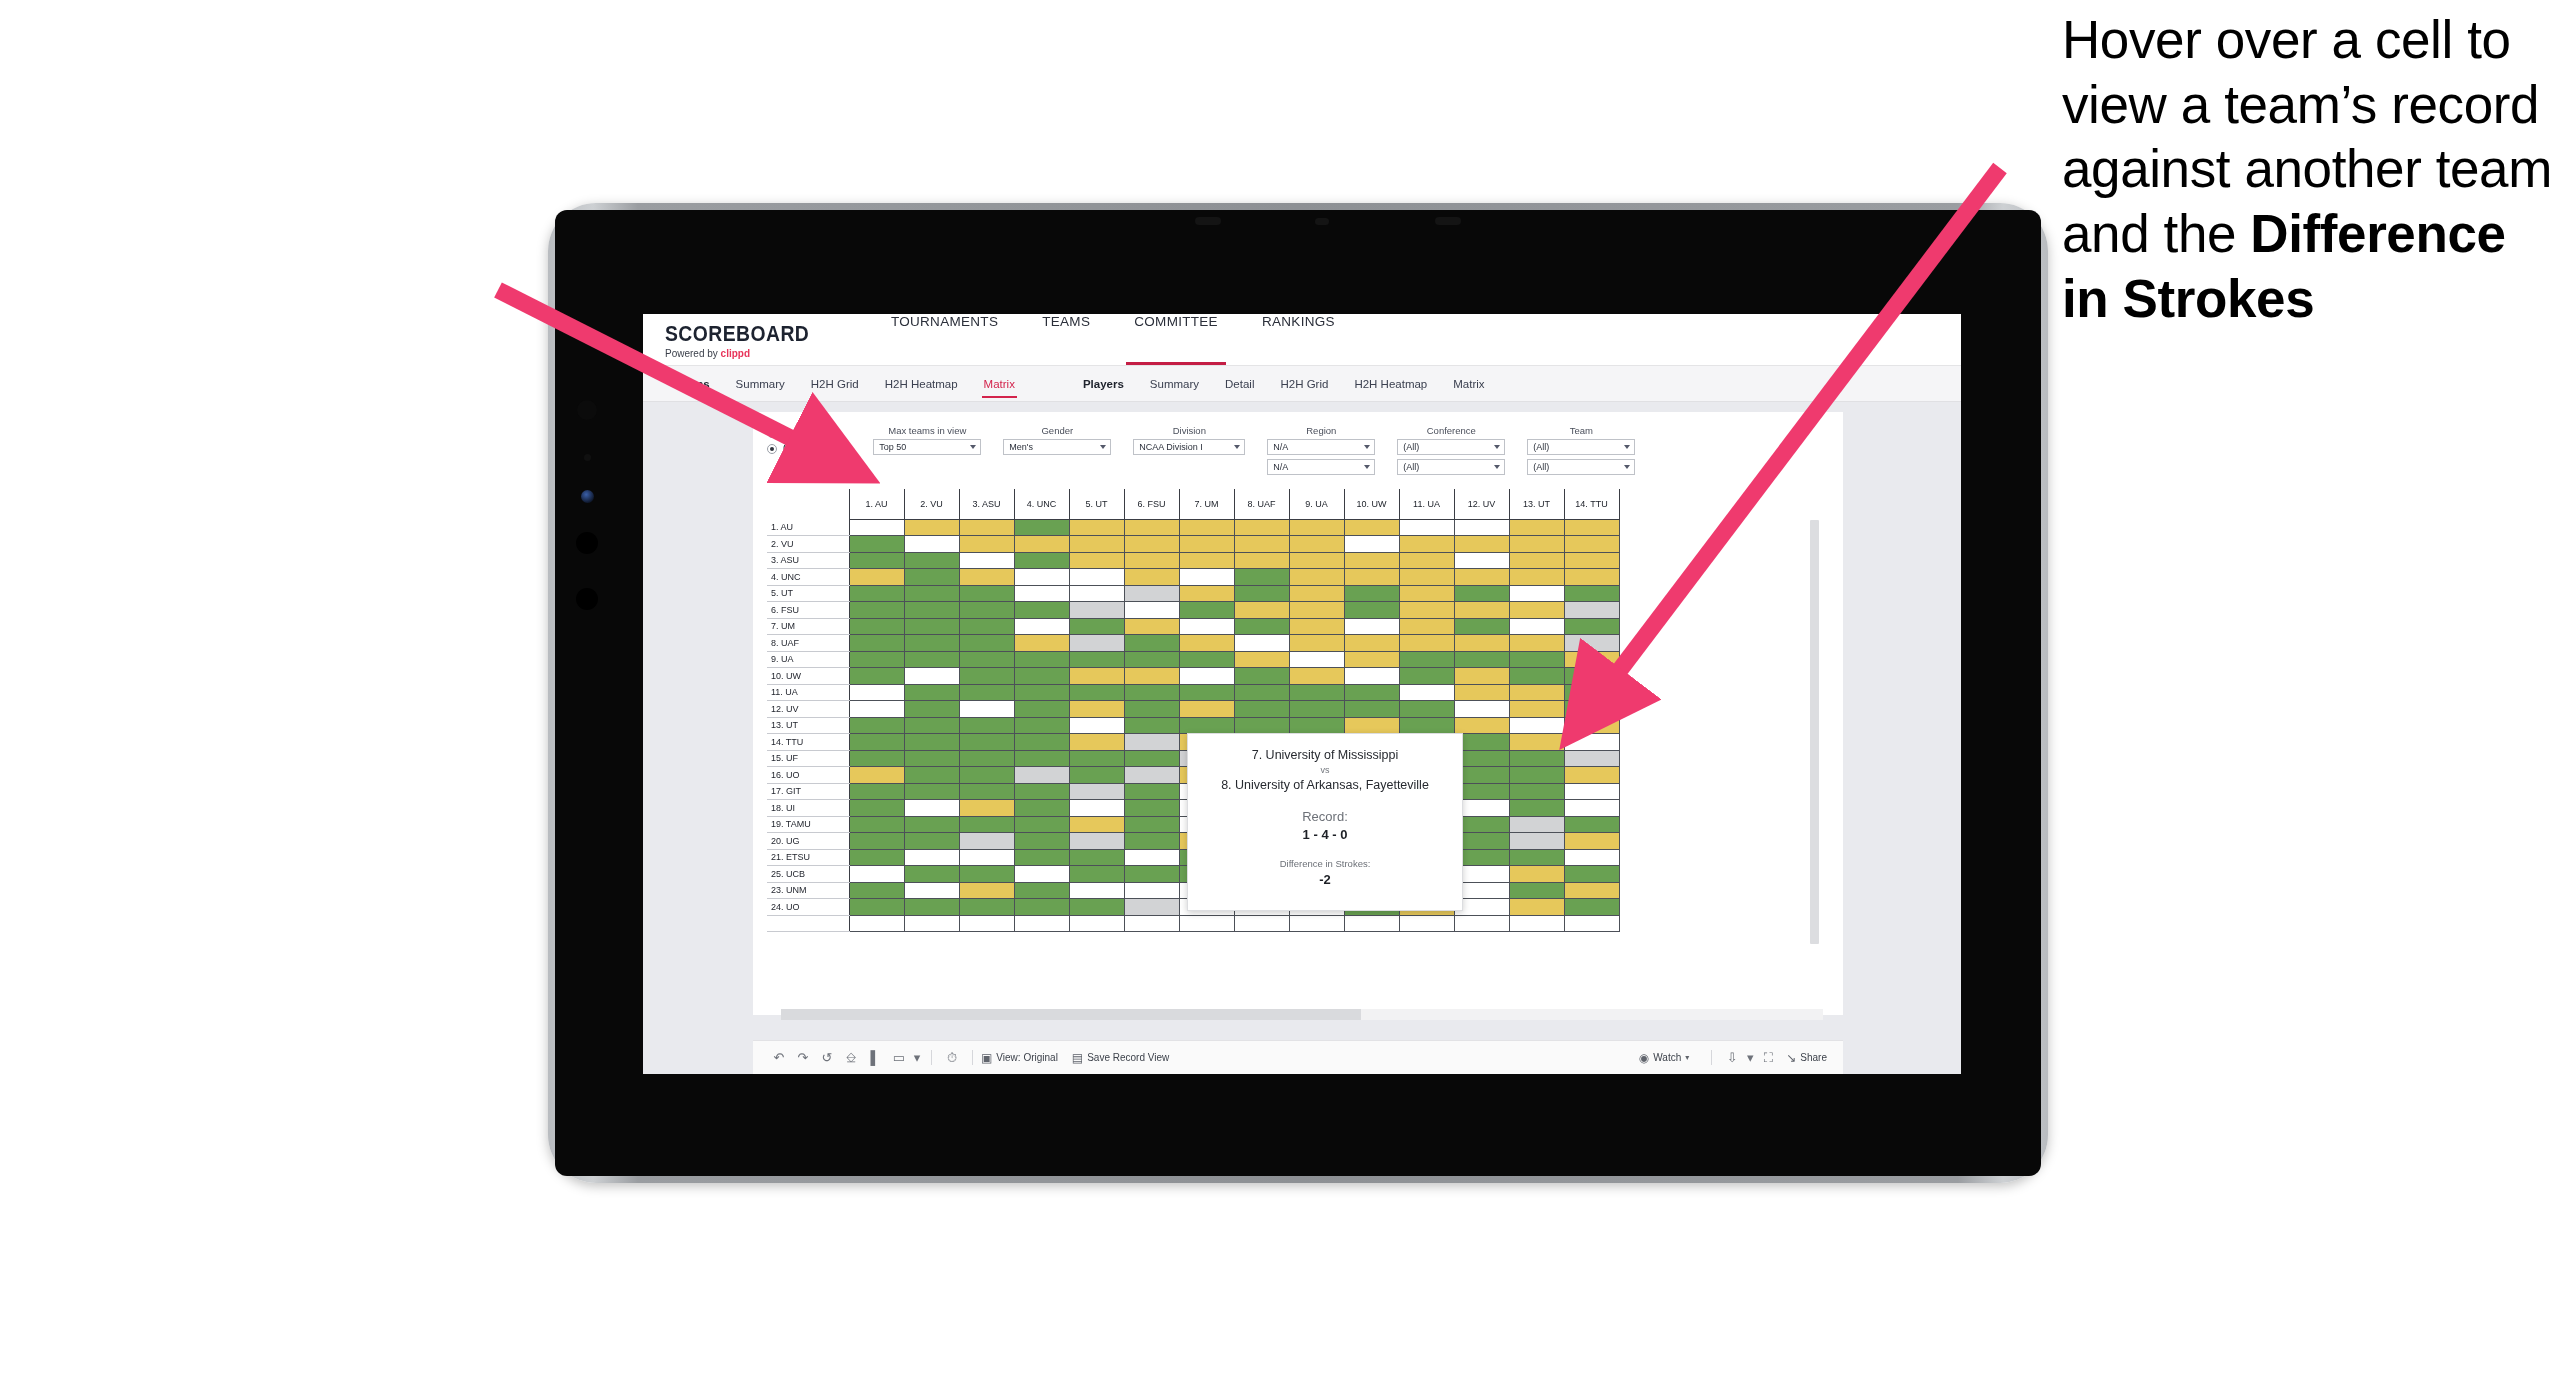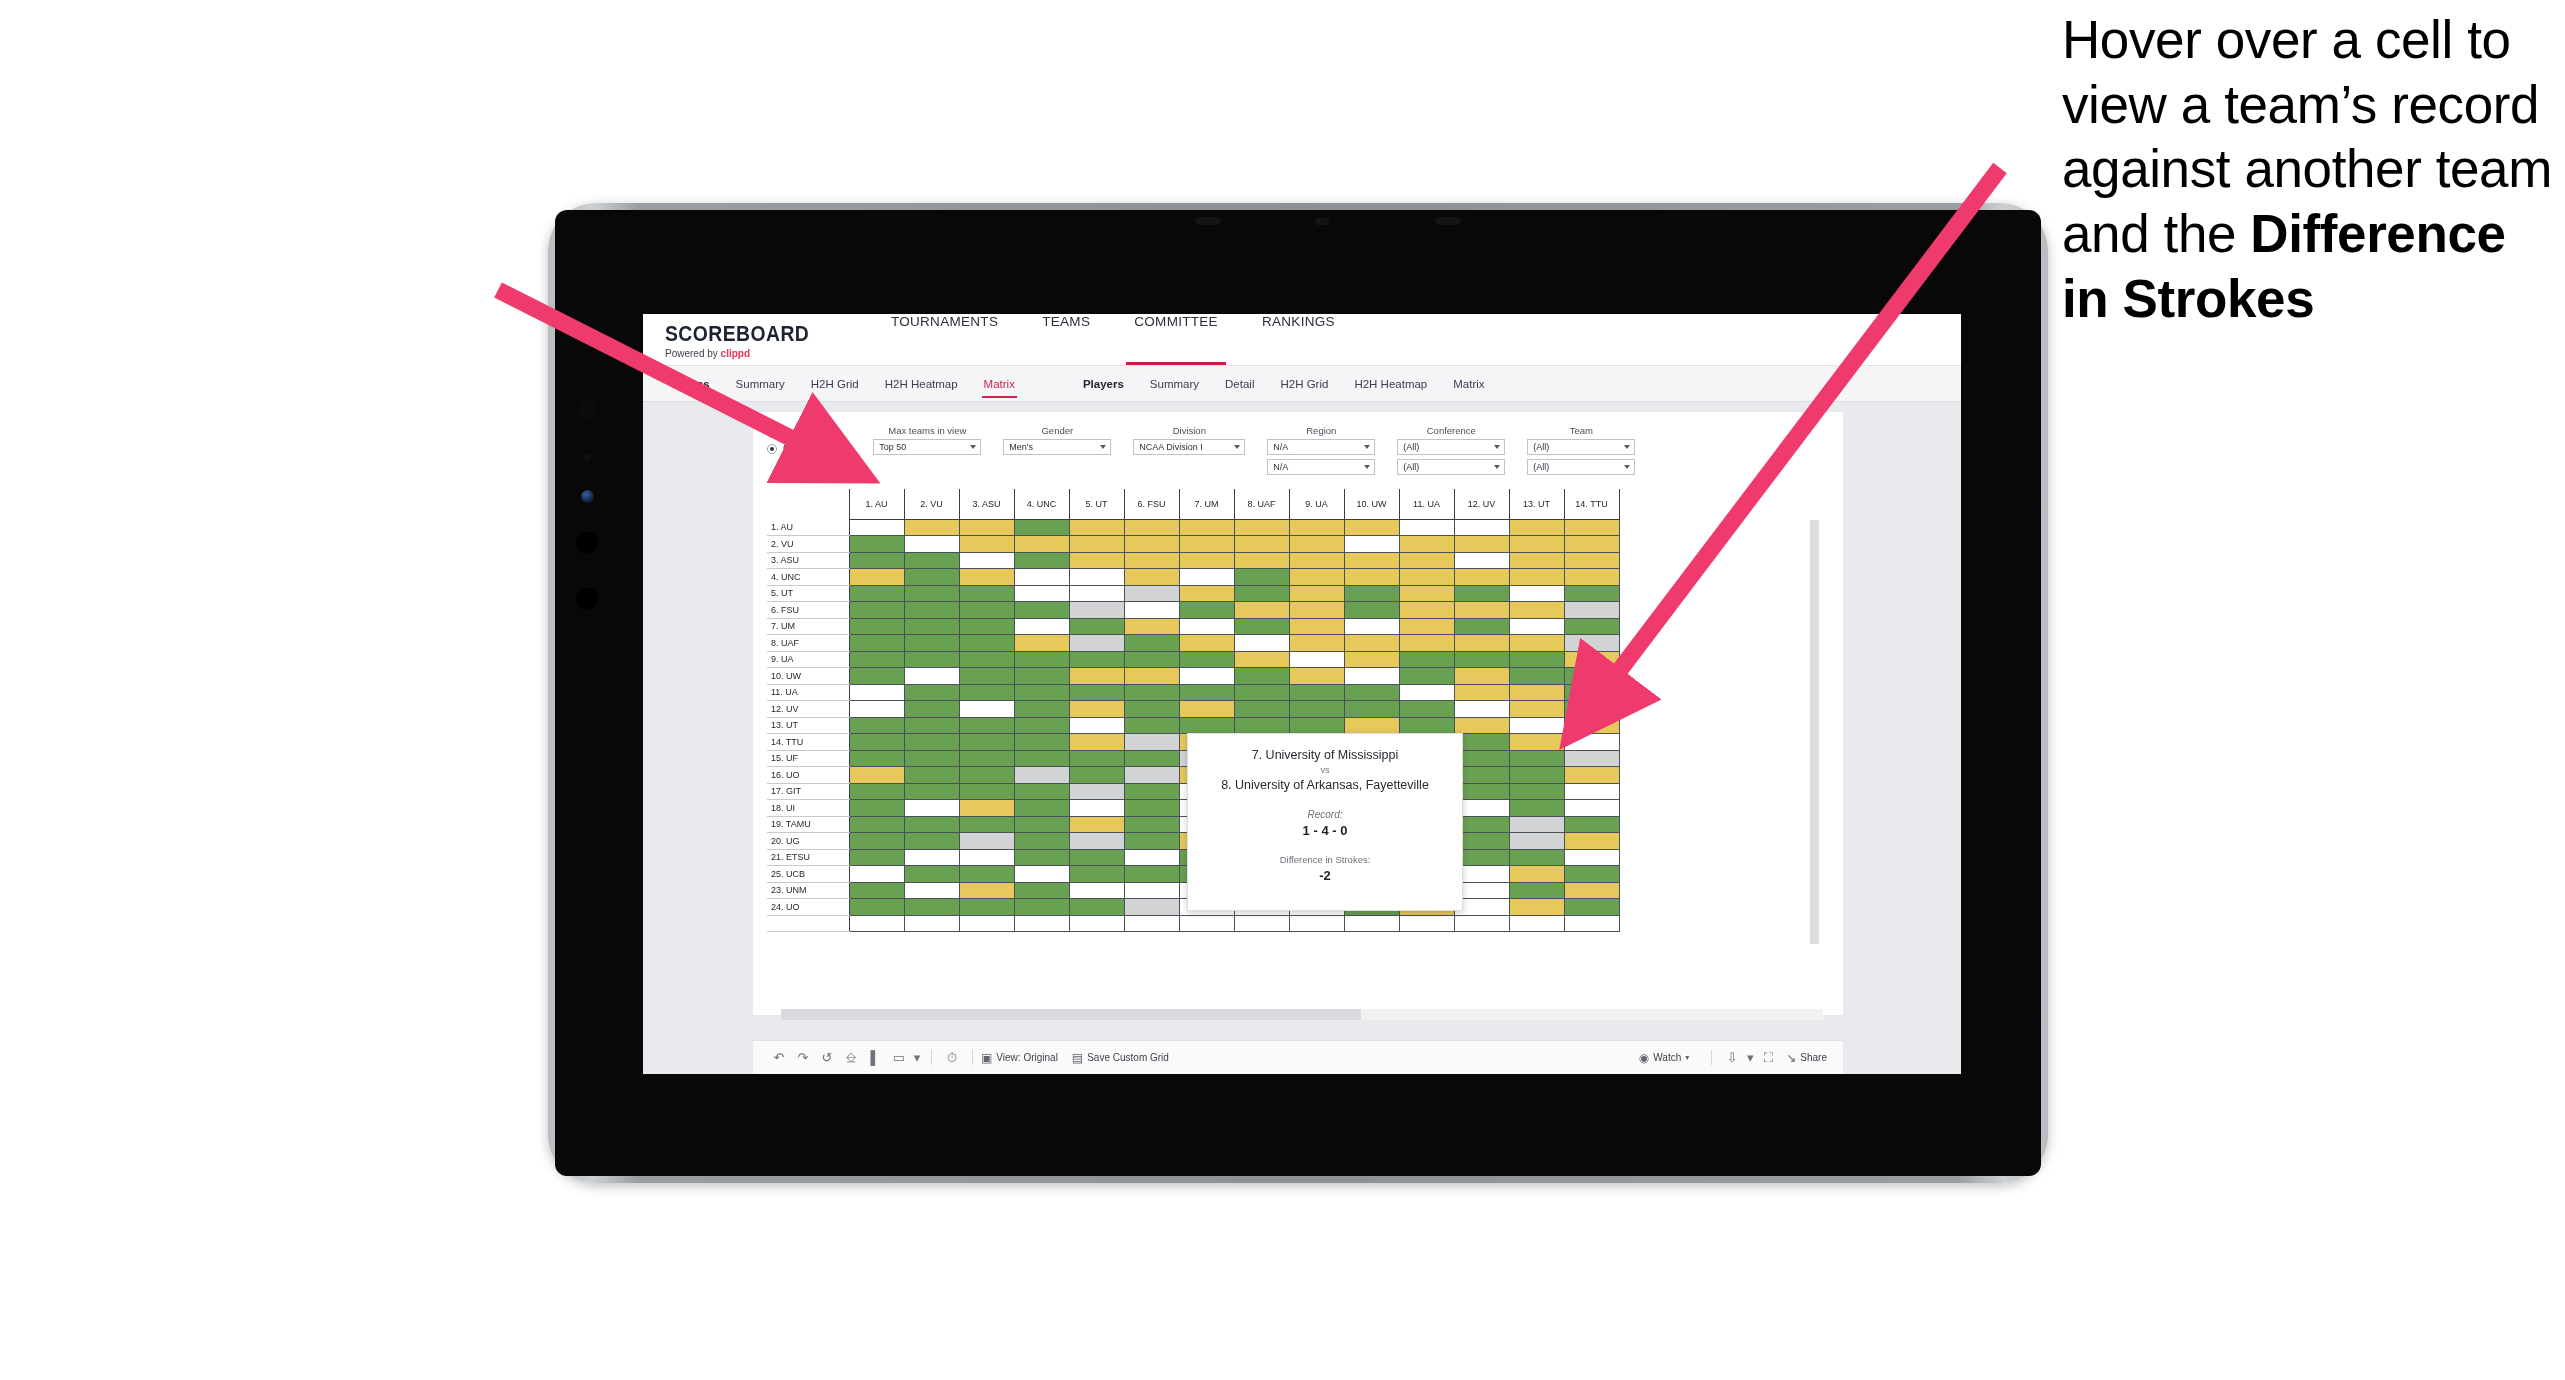--- a/index.html
+++ b/index.html
@@ -194,21 +194,21 @@
     width: 276px; height: 178px;
     background: #ffffff;
     border: 1px solid #dcdde0;
     box-shadow: 0 2px 7px rgba(0,0,0,0.20);
     padding: 14px 10px 0 10px;
     text-align: center; z-index: 20;
   }
   #tt-t1 { font-size: 12.5px; color: #26292f; font-weight: normal; }
   #tt-vs { font-size: 9px; color: #73777e; margin: 3px 0 3px; }
   #tt-t2 { font-size: 12.5px; color: #26292f; }
-  #tt-rec-lab { font-size: 10px; color: #6c7077; margin-top: 17px; font-style: italic; }
+  #tt-rec-lab { font-size: 13px; color: #6c7077; margin-top: 17px; }
   #tt-rec-val { font-size: 13px; color: #1d2026; font-weight: bold; margin-top: 3px; }
   #tt-dif-lab { font-size: 9.5px; color: #6c7077; margin-top: 16px; }
   #tt-dif-val { font-size: 13px; color: #1d2026; font-weight: bold; margin-top: 3px; }
 
   
   #toolbar {
     position: absolute; left: 110px; bottom: 0;
     width: 1090px; height: 34px; background: #fafafa;
     border-top: 1px solid #e2e2e5;
     display: flex; align-items: center; padding-left: 14px;
@@ -859,21 +859,21 @@
             <div class="tb-ico" style="width:12px">▾</div>
             <div class="tb-sep"></div>
             <div class="tb-ico">⏱</div>
             <div class="tb-sep"></div>
             <div class="tb-text">
               <span class="mini-glyph">▣</span>
               <span>View: Original</span>
             </div>
             <div class="tb-text">
               <span class="mini-glyph">▤</span>
-              <span>Save Custom Grid</span>
+              <span>Save Record View</span>
             </div>
             <div class="tb-spacer"></div>
             <div class="tb-text">
               <span class="mini-glyph">◉</span>
               <span>Watch</span>
               <span class="mini-glyph" style="font-size:8px">▾</span>
             </div>
             <div class="tb-sep"></div>
             <div class="tb-ico">⇩</div>
             <div class="tb-ico" style="width:12px">▾</div>

